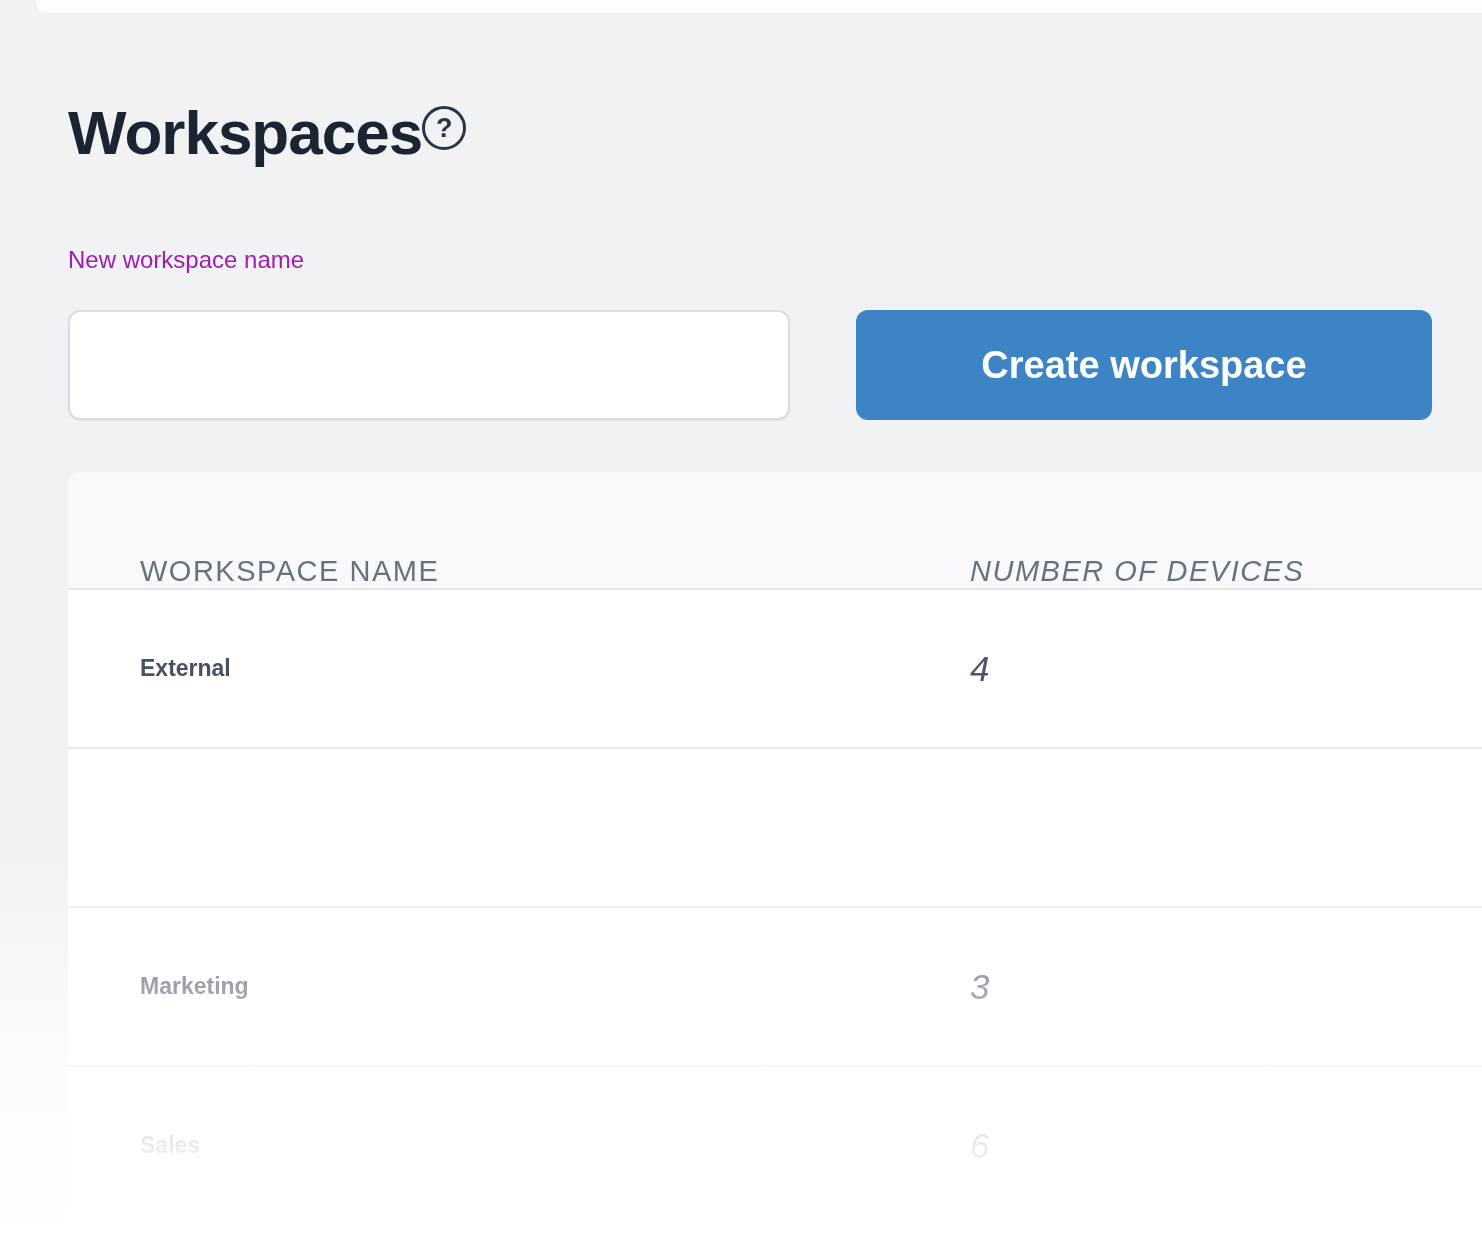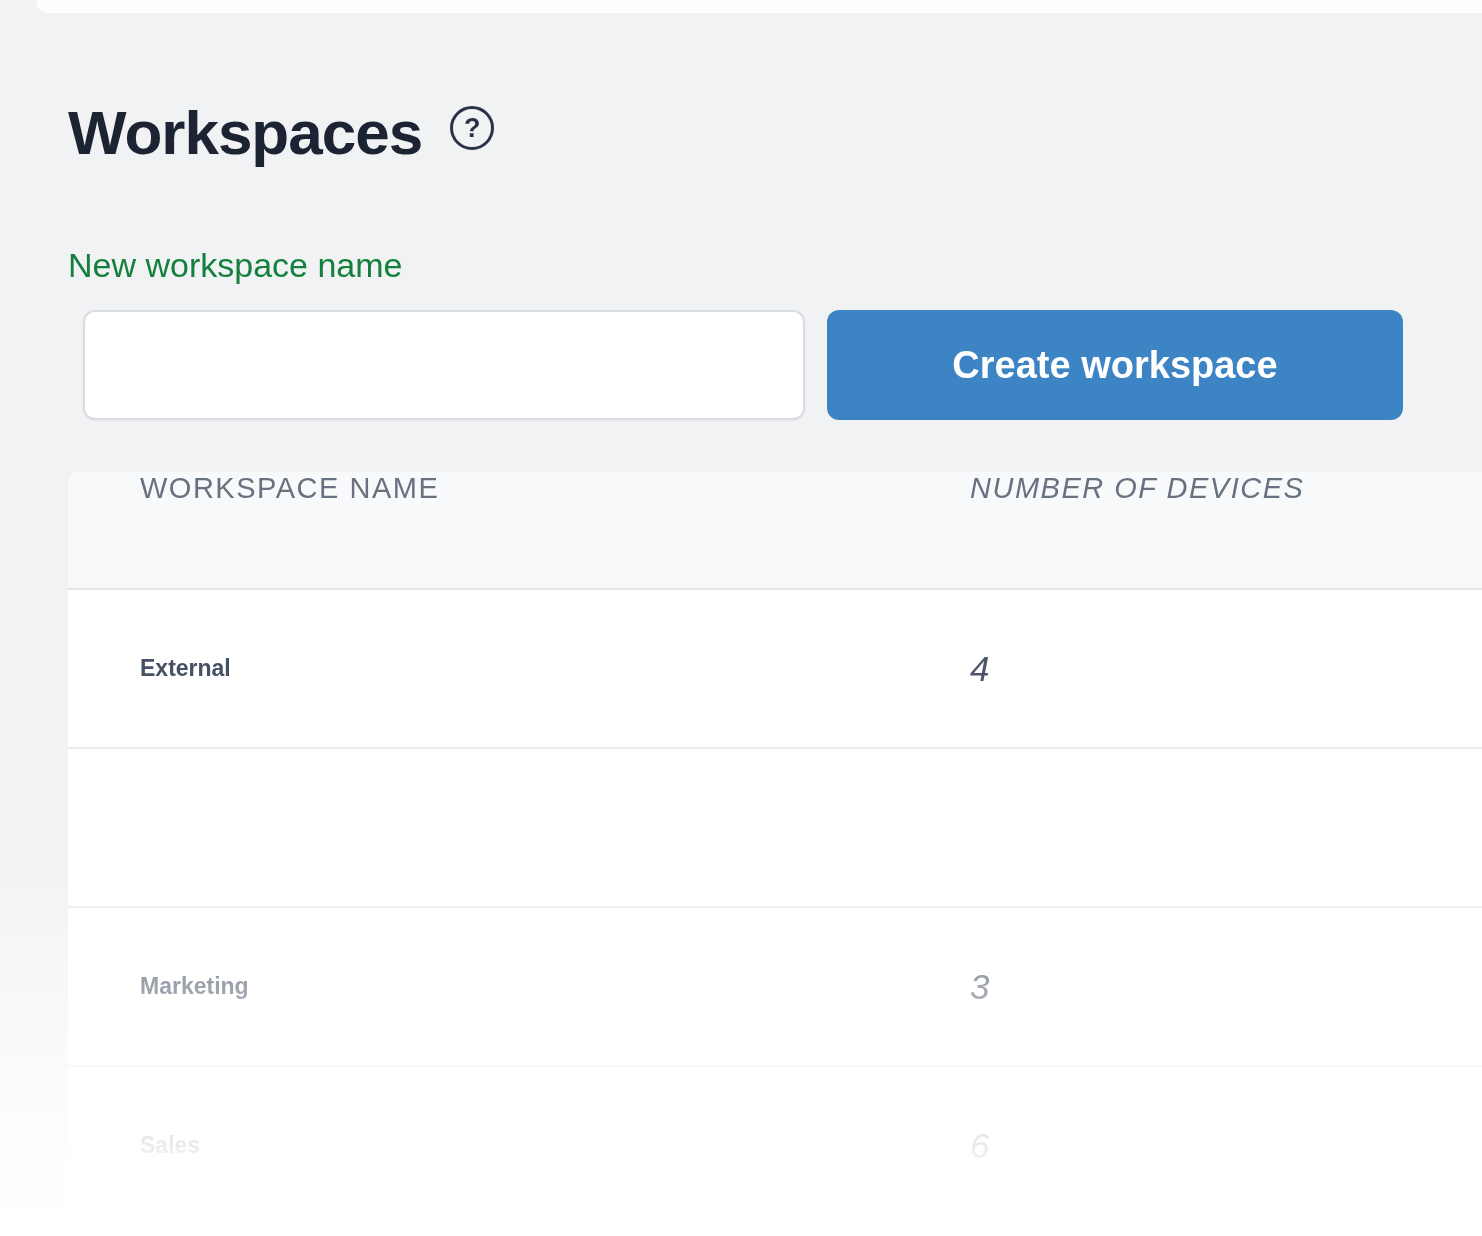--- a/index.html
+++ b/index.html
@@ -34,21 +34,20 @@
     right: 0;
   }
 
   
   .title-row {
     position: absolute;
     top: 96px;
     left: 68px;
     display: flex;
     align-items: flex-start;
-    gap: 28px;
   }
   .page-title {
     font-size: 62px;
     font-weight: 800;
     letter-spacing: -1px;
     color: #1c2434;
     line-height: 1.18;
     margin: 0;
   }
   .help-icon {
@@ -65,31 +64,30 @@
     color: #2a3447;
     cursor: pointer;
     user-select: none;
   }
 
   
   .form-label {
     position: absolute;
     top: 246px;
     left: 68px;
-    font-size: 34px;
-    color: #15803d;
+    font-size: 24px;
+    color: #a21caf;
     text-align: center;
   }
   .form-row {
     position: absolute;
     top: 310px;
     left: 68px;
     display: flex;
-    gap: 22px;
-    margin-left: 15px;
+    gap: 66px;
   }
   .workspace-input {
     width: 722px;
     height: 110px;
     box-sizing: border-box;
     background: #ffffff;
     border: 2px solid #d9dce2;
     border-radius: 12px;
     font-family: "Liberation Sans", sans-serif;
     font-size: 34px;
@@ -117,21 +115,21 @@
     top: 472px;
     left: 68px;
     right: 0;
     border-top-left-radius: 10px;
     overflow: hidden;
   }
   .table-header {
     height: 116px;
     background: #f8f9fb;
     display: flex;
-    align-items: flex-start;
+    align-items: flex-end;
     border-bottom: 2px solid #e3e5e9;
   }
   .col-name {
     box-sizing: border-box;
     padding-left: 72px;
     width: 902px;
     flex: 0 0 auto;
   }
   .col-devices {
     flex: 1;

